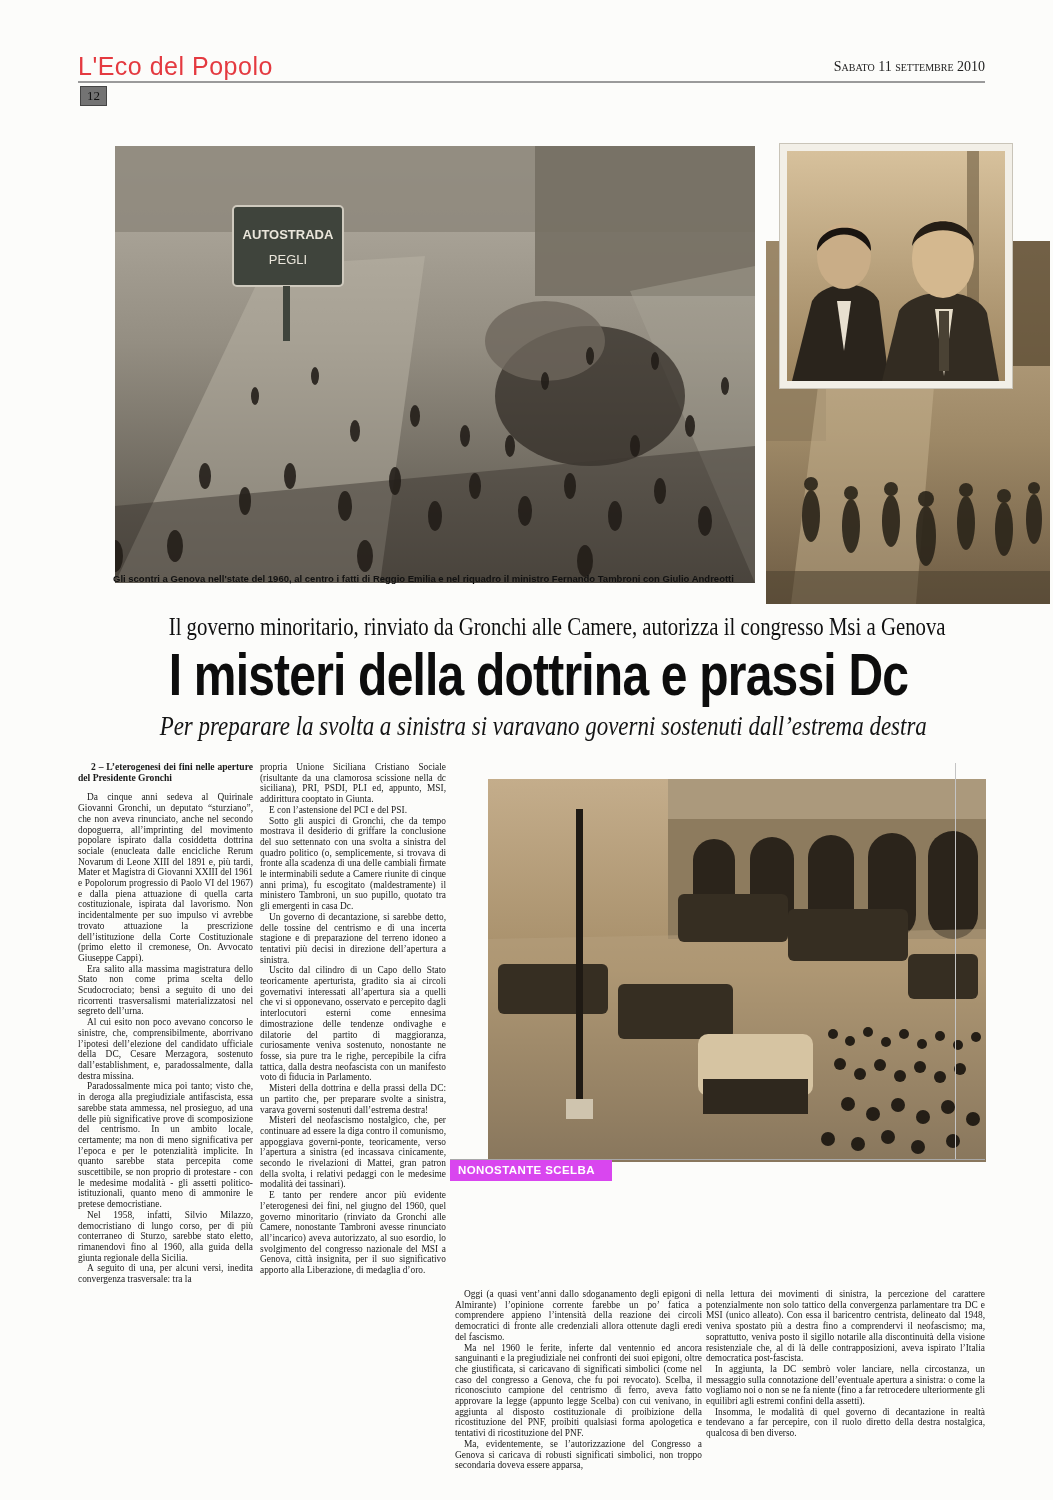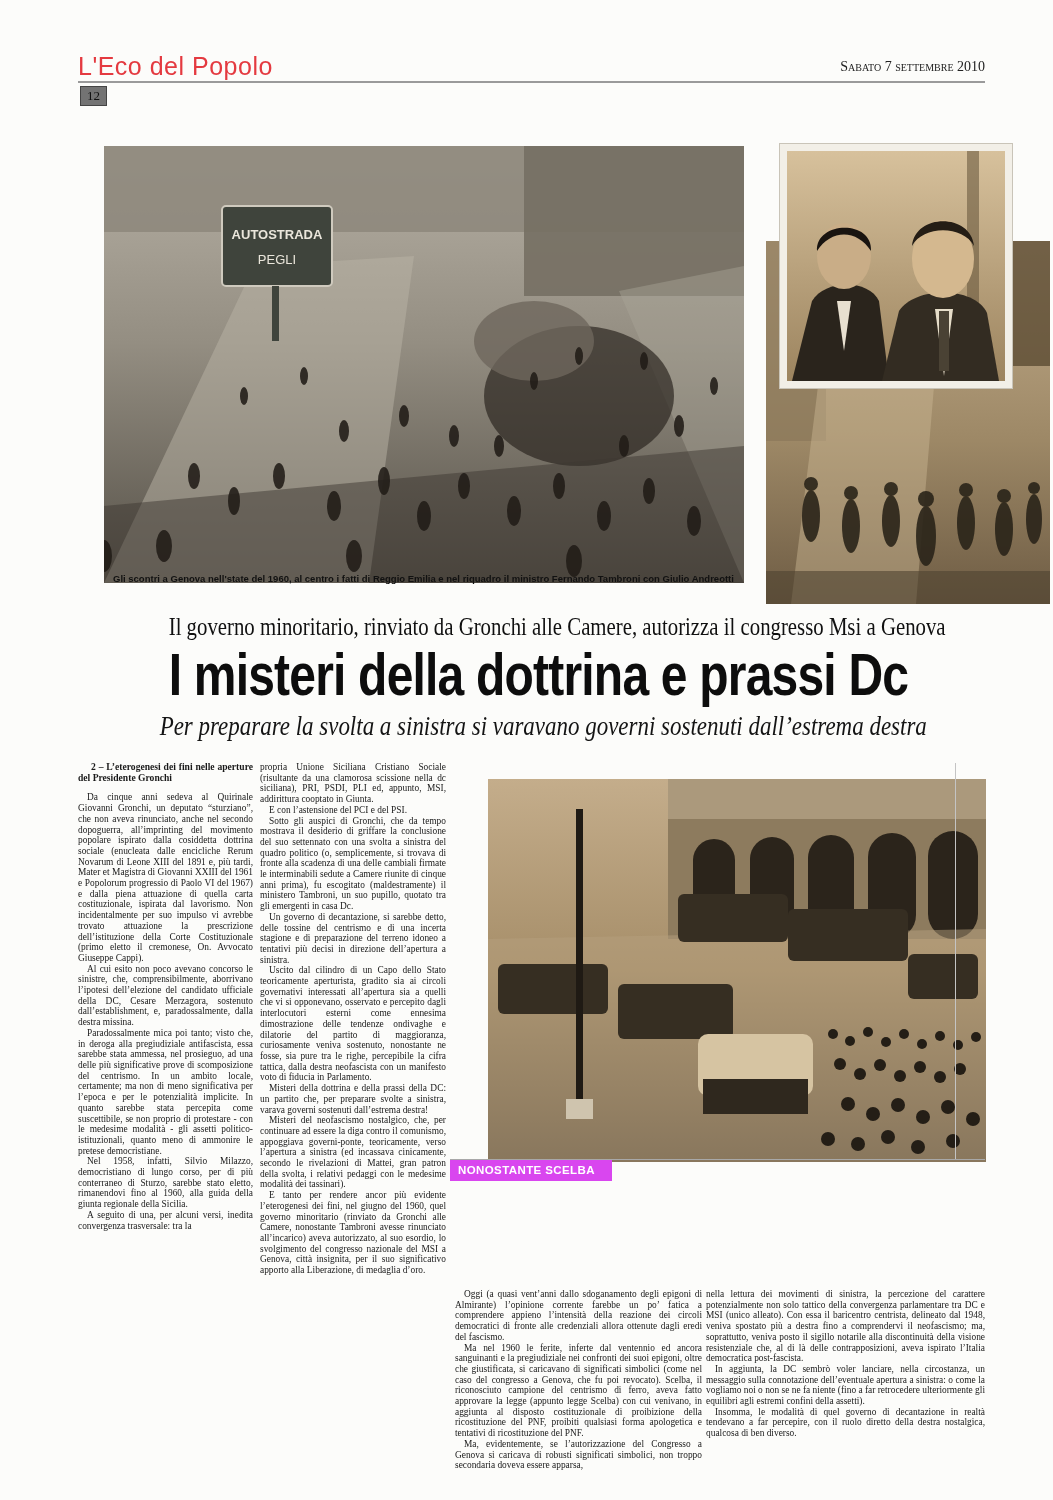--- a/index.html
+++ b/index.html
@@ -11,21 +11,21 @@
     font-size:25px;letter-spacing:.5px;color:#e43a40;}
   .edition-date{position:absolute;right:68px;top:59px;font-family:"Liberation Serif",serif;
     font-variant:small-caps;font-size:14px;color:#222;}
   .header-rule{position:absolute;left:78px;top:81px;width:907px;height:2px;background:#9a9a9a;}
   .pagenum{position:absolute;left:80px;top:86px;border:1px solid #444;background:#737373;
     font-family:"Liberation Serif",serif;font-size:13px;color:#111;padding:1px 6px;}
 
   
   .photo{position:absolute;display:block;}
   .photo svg{display:block;width:100%;height:100%;}
-  .photo-main{left:64px;top:130px;width:640px;height:437px;}
+  .photo-main{left:75px;top:130px;width:640px;height:437px;}
   .photo-right{left:726px;top:225px;width:284px;height:363px;}
   .photo-inset{left:740px;top:128px;width:218px;height:230px;border:7px solid #f2efe7;
     box-shadow:0 0 0 1px #c9c4b8;background:#d7c19c;}
   .photo-mid{left:448px;top:763px;width:498px;height:383px;}
   .caption{position:absolute;left:113px;top:573px;width:625px;
     font-family:"Liberation Sans",sans-serif;font-weight:bold;font-size:9.5px;color:#111;}
 
   
   .head-block{position:absolute;left:78px;top:608px;width:907px;}
   .fit{display:block;white-space:nowrap;transform-origin:50% 50%;}
@@ -61,21 +61,21 @@
   .scol1{left:455px;width:247px;}
   .scol2{left:706px;width:279px;}
   .sidecol p{margin:0;text-indent:9px;}
 </style>
 </head>
 <body>
 
 <div class="page">
 
   <div class="masthead">L'Eco del Popolo</div>
-  <div class="edition-date">Sabato 7 settembre 2010</div>
+  <div class="edition-date">Sabato 11 settembre 2010</div>
   <div class="header-rule"></div>
   <div class="pagenum">12</div>
 
   <figure class="photo photo-main">
     <svg viewBox="0 0 640 437" preserveAspectRatio="none">
       <defs>
         <linearGradient id="g1" x1="0" y1="0" x2="0" y2="1">
           <stop offset="0" stop-color="#b6b0a4"></stop>
             <stop offset="0.45" stop-color="#948e82"></stop>
             <stop offset="1" stop-color="#555047"></stop>
@@ -191,20 +191,21 @@
   <div class="head-block">
     <span class="fit kicker">Il governo minoritario, rinviato da Gronchi alle Camere, autorizza il congresso Msi a Genova</span>
     <span class="fit main-title">I misteri della dottrina e prassi Dc</span>
     <span class="fit sub-title">Per preparare la svolta a sinistra si varavano governi sostenuti dall’estrema destra</span>
   </div>
 
   <div class="bodycol col1">
     <h3>2 – L’eterogenesi dei fini nelle aperture del Presidente Gronchi</h3>
     <div>
         <p>Da cinque anni sedeva al Quirinale Giovanni Gronchi, un deputato “sturziano”, che non aveva rinunciato, anche nel secondo dopoguerra, all’imprinting del movimento popolare ispirato dalla cosiddetta dottrina sociale (enucleata dalle encicliche Rerum Novarum di Leone XIII del 1891 e, più tardi, Mater et Magistra di Giovanni XXIII del 1961 e Popolorum progressio di Paolo VI del 1967) e dalla piena attuazione di quella carta costituzionale, ispirata dal lavorismo. Non incidentalmente per suo impulso vi avrebbe trovato attuazione la prescrizione dell’istituzione della Corte Costituzionale (primo eletto il cremonese, On. Avvocato Giuseppe Cappi).</p>
+        <p>Era salito alla massima magistratura dello Stato non come prima scelta dello Scudocrociato; bensì a seguito di uno dei ricorrenti trasversalismi materializzatosi nel segreto dell’urna.</p>
         <p>Al cui esito non poco avevano concorso le sinistre, che, comprensibilmente, aborrivano l’ipotesi dell’elezione del candidato ufficiale della DC, Cesare Merzagora, sostenuto dall’establishment, e, paradossalmente, dalla destra missina.</p>
         <p>Paradossalmente mica poi tanto; visto che, in deroga alla pregiudiziale antifascista, essa sarebbe stata ammessa, nel prosieguo, ad una delle più significative prove di scomposizione del centrismo. In un ambito locale, certamente; ma non di meno significativa per l’epoca e per le potenzialità implicite.  In quanto sarebbe stata percepita come suscettibile, se non proprio di protestare - con le medesime modalità - gli assetti politico-istituzionali, quanto meno di ammonire le pretese democristiane.</p>
         <p>Nel 1958, infatti, Silvio Milazzo, democristiano di lungo corso, per di più conterraneo di Sturzo, sarebbe stato eletto, rimanendovi fino al 1960, alla guida della giunta regionale della Sicilia.</p>
         <p>A seguito di una, per alcuni versi, inedita convergenza trasversale: tra la</p>
       </div>
   </div>
   <div class="bodycol col2 cont">
     <div class="cont">
         <p>propria Unione Siciliana Cristiano Sociale (risultante da una clamorosa scissione nella dc siciliana), PRI, PSDI, PLI ed, appunto, MSI, addirittura cooptato in Giunta.</p>
         <p>E con l’astensione del PCI e del PSI.</p>

